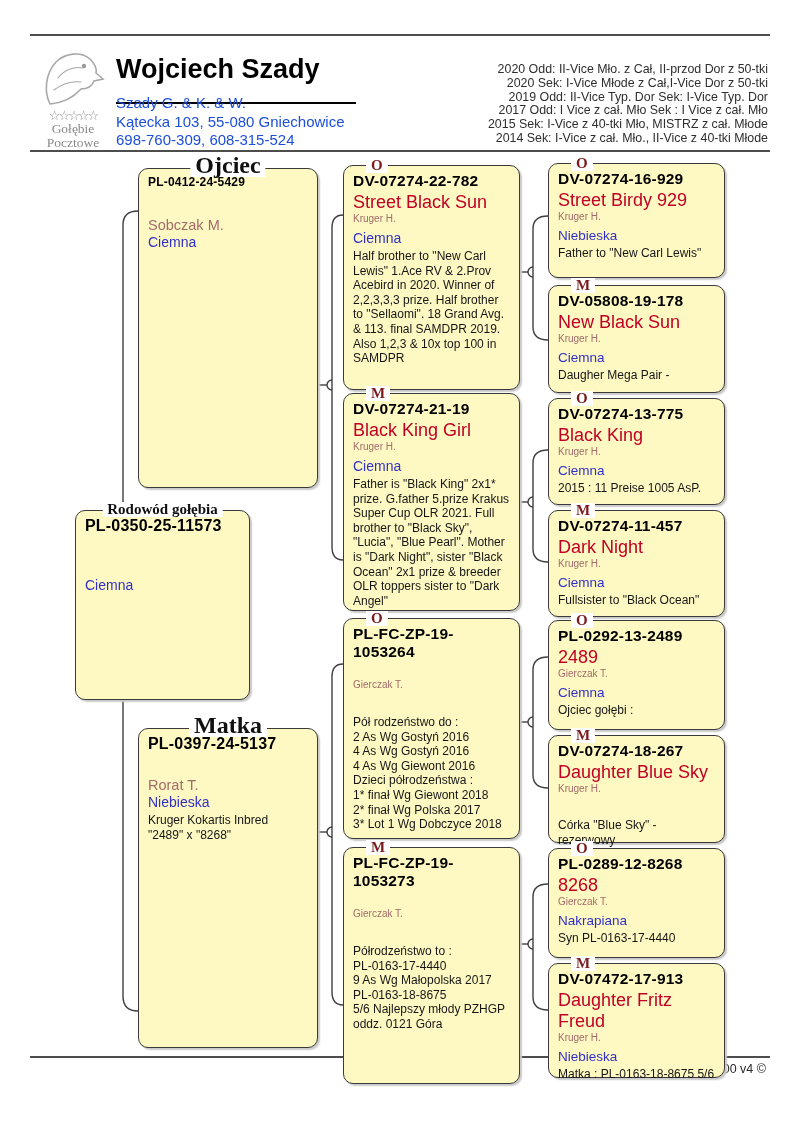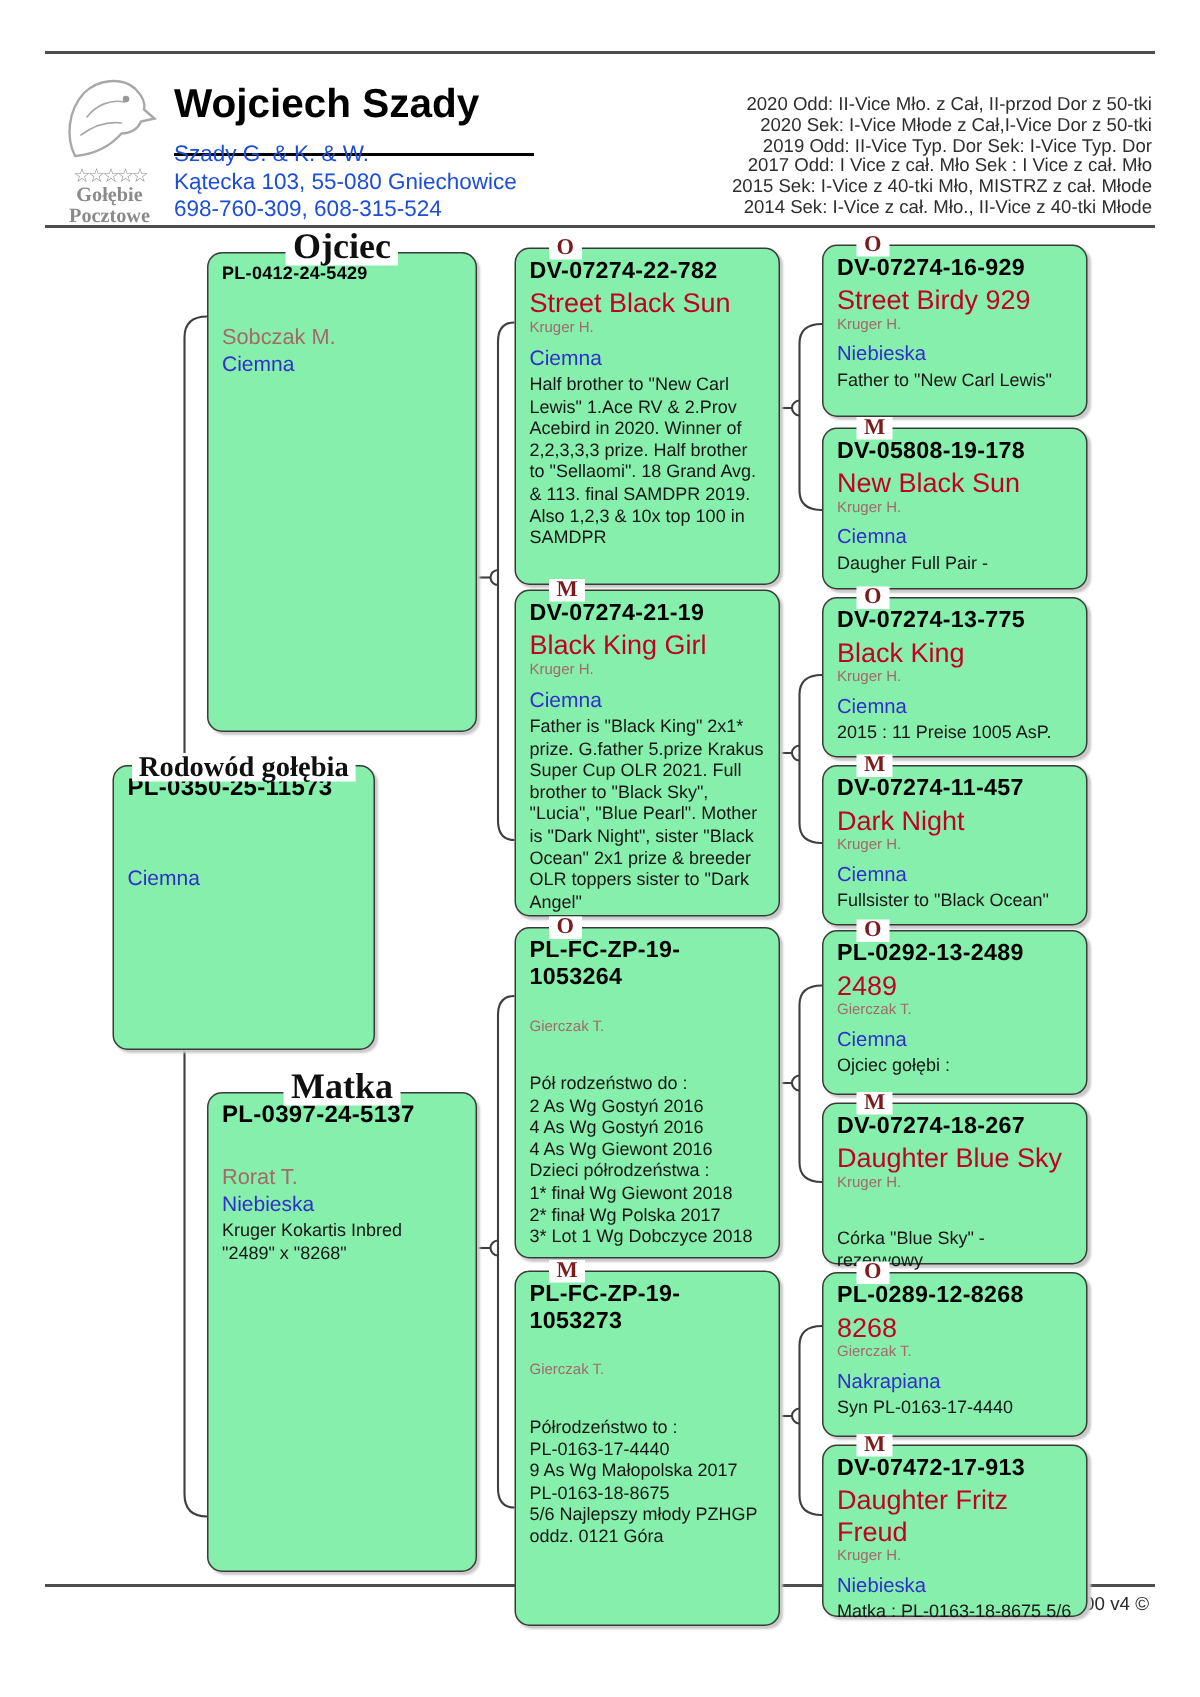--- a/index.html
+++ b/index.html
@@ -1,30 +1,30 @@
 <!DOCTYPE html>
 <html><head>
 <meta charset="utf-8">
 <style>
   html,body{margin:0;padding:0;background:#fff;}
   body{width:800px;height:1131px;position:relative;font-family:"Liberation Sans",sans-serif;overflow:hidden;}
   .hr{position:absolute;left:30px;width:740px;height:2px;background:#4d4d4d;}
   
   .logo{position:absolute;left:36px;top:48px;width:74px;text-align:center;color:#8f8f8f;}
   .logo .stars{font-size:13px;letter-spacing:-2px;color:#8f8f8f;line-height:12px;}
-  .logo .lt{font-family:"Liberation Serif",serif;font-weight:bold;font-size:13.5px;line-height:14px;color:#8a8a8a;}
+  .logo .lt{font-family:"Liberation Serif",serif;font-weight:normal;font-size:13.5px;line-height:14px;color:#8a8a8a;}
   .owner-name{position:absolute;left:116px;top:54px;font-size:27px;font-weight:bold;color:#000;border-bottom:2px solid #000;padding:0 36px 17px 0;margin:0;font-family:"Liberation Sans",sans-serif;}
   .owner-addr{position:absolute;left:116px;top:94px;font-size:15px;color:#1d4ed8;line-height:18.5px;}
   .achv{position:absolute;right:32px;top:63px;text-align:right;font-size:12.4px;color:#2e2e2e;line-height:13.8px;}
   
-  .pbox{position:absolute;background:#86efac;border:1.5px solid #3a3a3a;border-radius:10px;box-shadow:2px 2px 1.5px #c9c9c9;padding:6px 9px;box-sizing:border-box;z-index:2;}
+  .pbox{position:absolute;background:#fef9c3;border:1.5px solid #3a3a3a;border-radius:10px;box-shadow:2px 2px 1.5px #c9c9c9;padding:6px 9px;box-sizing:border-box;z-index:2;}
   .tab{position:absolute;background:#fff;line-height:1;padding:0 5px;font-family:"Liberation Serif",serif;font-weight:bold;white-space:nowrap;}
   .tab.om{top:-8px;left:22px;font-size:15px;color:#7b1c1c;}
   .tab.big{top:-16px;left:50%;transform:translateX(-50%);font-size:24px;color:#101010;}
-  .tab.med{top:-9px;left:50%;transform:translateX(-50%);font-size:19px;color:#101010;}
+  .tab.med{top:-9px;left:50%;transform:translateX(-50%);font-size:15px;color:#101010;}
   .ring{font-size:15.5px;font-weight:bold;color:#000;min-height:20px;letter-spacing:.2px;}
   .name{font-size:18px;color:#c00024;min-height:18px;}
   .breeder{font-size:10px;color:#a36a6a;min-height:17px;}
   .pcolor{font-size:14px;color:#3030c8;min-height:18px;}
   .pcolor.sm{font-size:13.5px;min-height:17px;}
   .desc{font-size:12px;color:#161616;line-height:14.6px;white-space:pre-line;margin-top:1px;}
   .note{font-size:12px;color:#161616;margin-top:1px;white-space:pre-line;line-height:14.6px;}
   .sp22{height:22px;} .sp40{height:40px;}
   .wires{position:absolute;left:0;top:0;z-index:1;}
   .footer{position:absolute;right:34px;top:1062px;font-size:12.5px;color:#2b2b2b;}
@@ -171,21 +171,21 @@
   <div class="pcolor sm">Niebieska</div>
   <div class="note">Father to "New Carl Lewis"</div>
 </div>
 
 <div class="pbox" style="left:548px;top:285px;width:177px;height:108px;">
   <span class="tab om">M</span>
   <div class="ring">DV-05808-19-178</div>
   <div class="name">New Black Sun</div>
   <div class="breeder">Kruger H.</div>
   <div class="pcolor sm">Ciemna</div>
-  <div class="note">Daugher Full Pair -</div>
+  <div class="note">Daugher Mega Pair -</div>
 </div>
 
 <div class="pbox" style="left:548px;top:398px;width:177px;height:107px;">
   <span class="tab om">O</span>
   <div class="ring">DV-07274-13-775</div>
   <div class="name">Black King</div>
   <div class="breeder">Kruger H.</div>
   <div class="pcolor sm">Ciemna</div>
   <div class="note">2015 : 11 Preise 1005 AsP.</div>
 </div>

